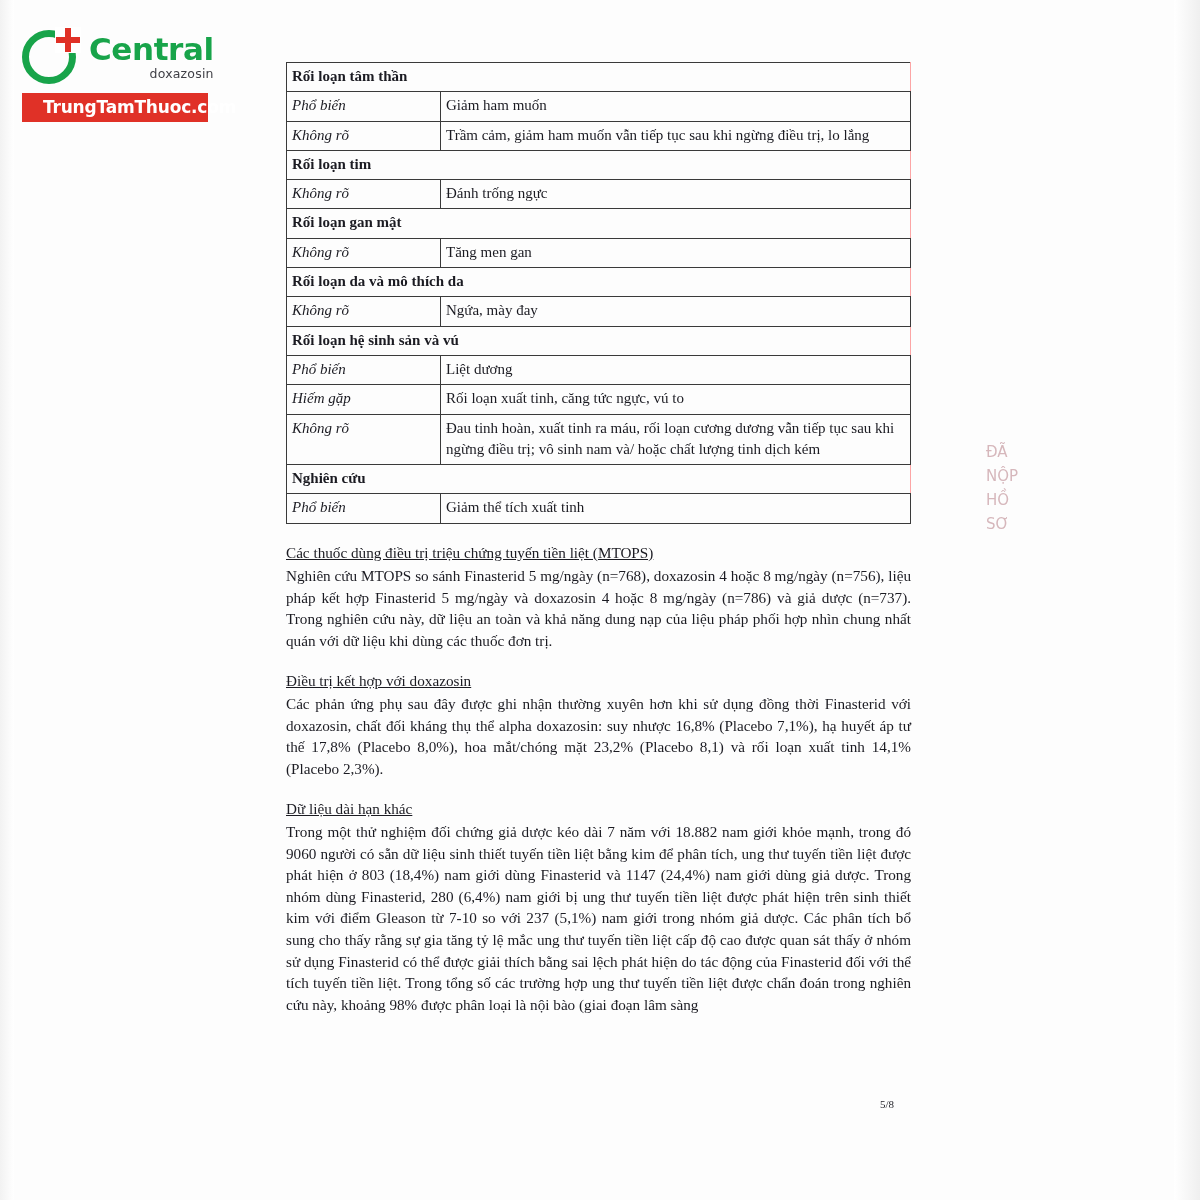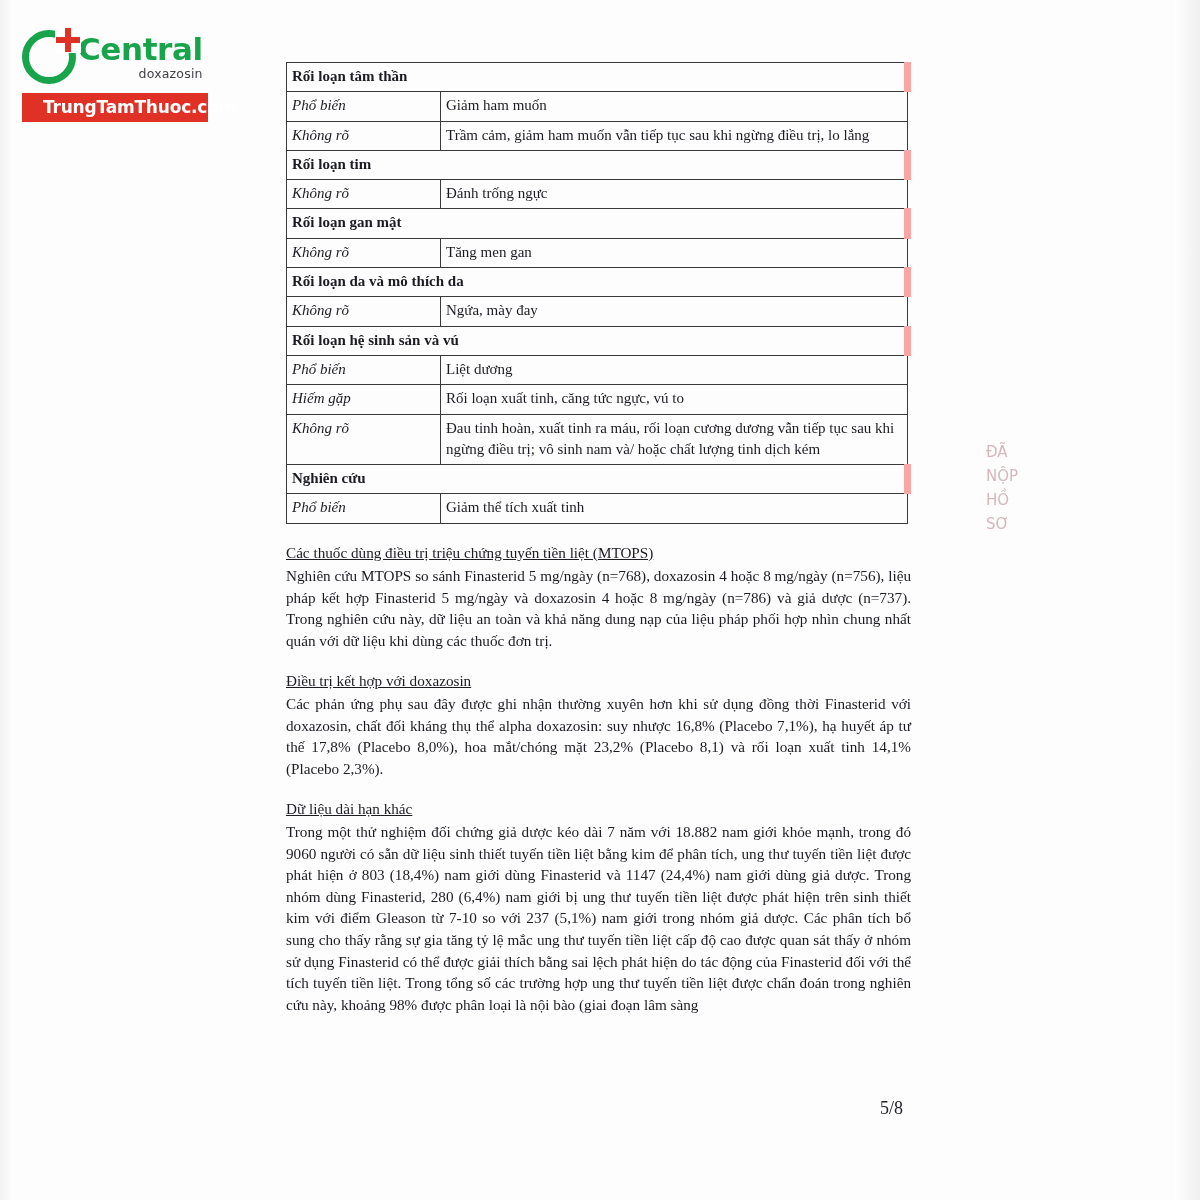--- a/index.html
+++ b/index.html
@@ -40,21 +40,21 @@
   
   .logo-block {
     position: absolute;
     left: 22px;
     top: 30px;
     width: 216px;
   }
   .logo-row {
     display: flex;
     align-items: center;
-    gap: 2px;
+    gap: 13px;
   }
   .logo-mark {
     width: 54px;
     height: 54px;
     position: relative;
     flex: none;
   }
   .logo-c {
     position: absolute;
     left: 0; top: 0;
@@ -142,21 +142,21 @@
   }
   td.freq {
     width: 143px;
     font-style: italic;
   }
   td.term {
     width: auto;
   }
   tr.group-row td {
     border-left: 1px solid #3a3a3a;
-    border-right: 7px solid #fca5a5;
+    border-right: 1px solid #fca5a5;
   }
 
   p.para {
     margin: 14px 0 0 0;
     text-align: justify;
   }
   p.first {
     margin-top: 16px;
   }
   h4.sub {
@@ -167,21 +167,21 @@
     text-align: left;
   }
   h4.sub + p.para {
     margin-top: 2px;
   }
 
   .page-number {
     position: absolute;
     left: 880px;
     top: 1098px;
-    font-size: 18px;
+    font-size: 11px;
     color: #23232a;
   }
 
   
   .side-stamp {
     position: absolute;
     left: 986px;
     top: 440px;
     width: 26px;
     font-family: "DejaVu Sans", sans-serif;

